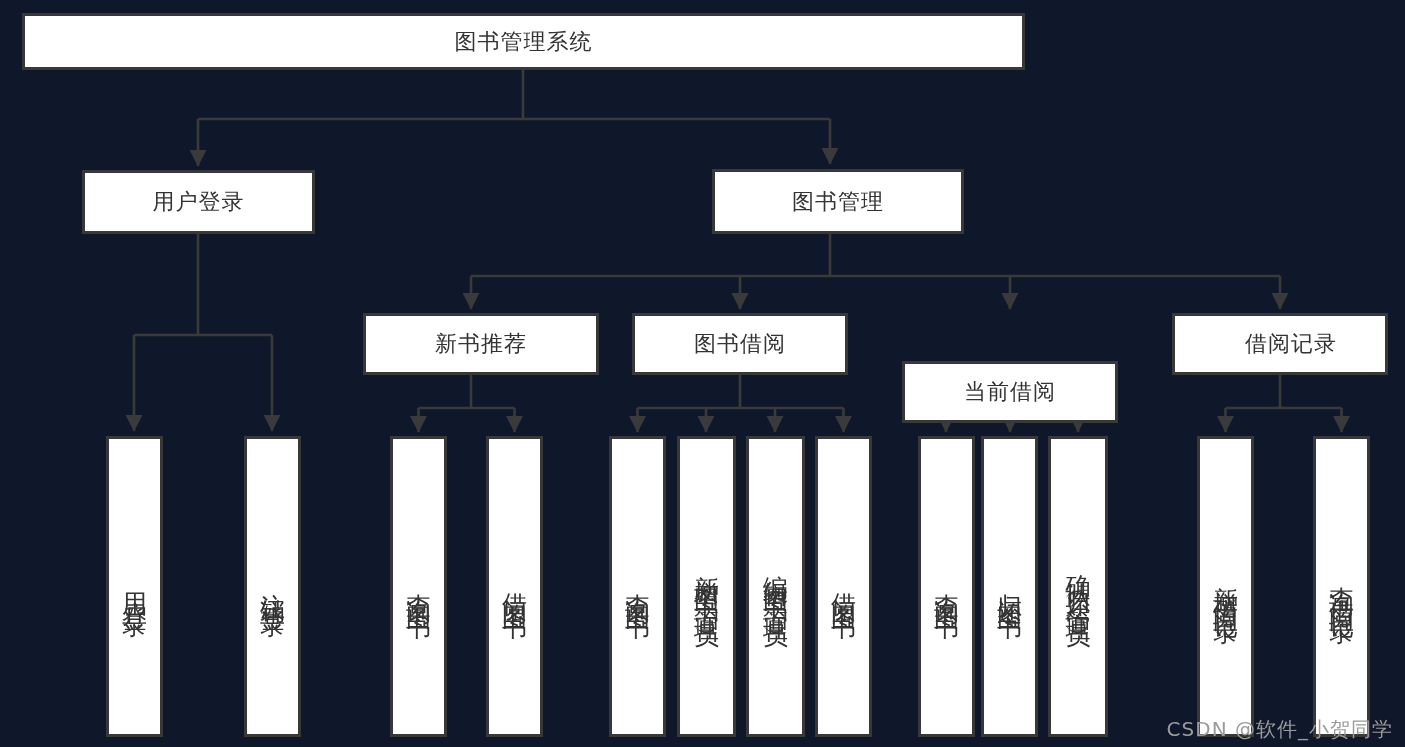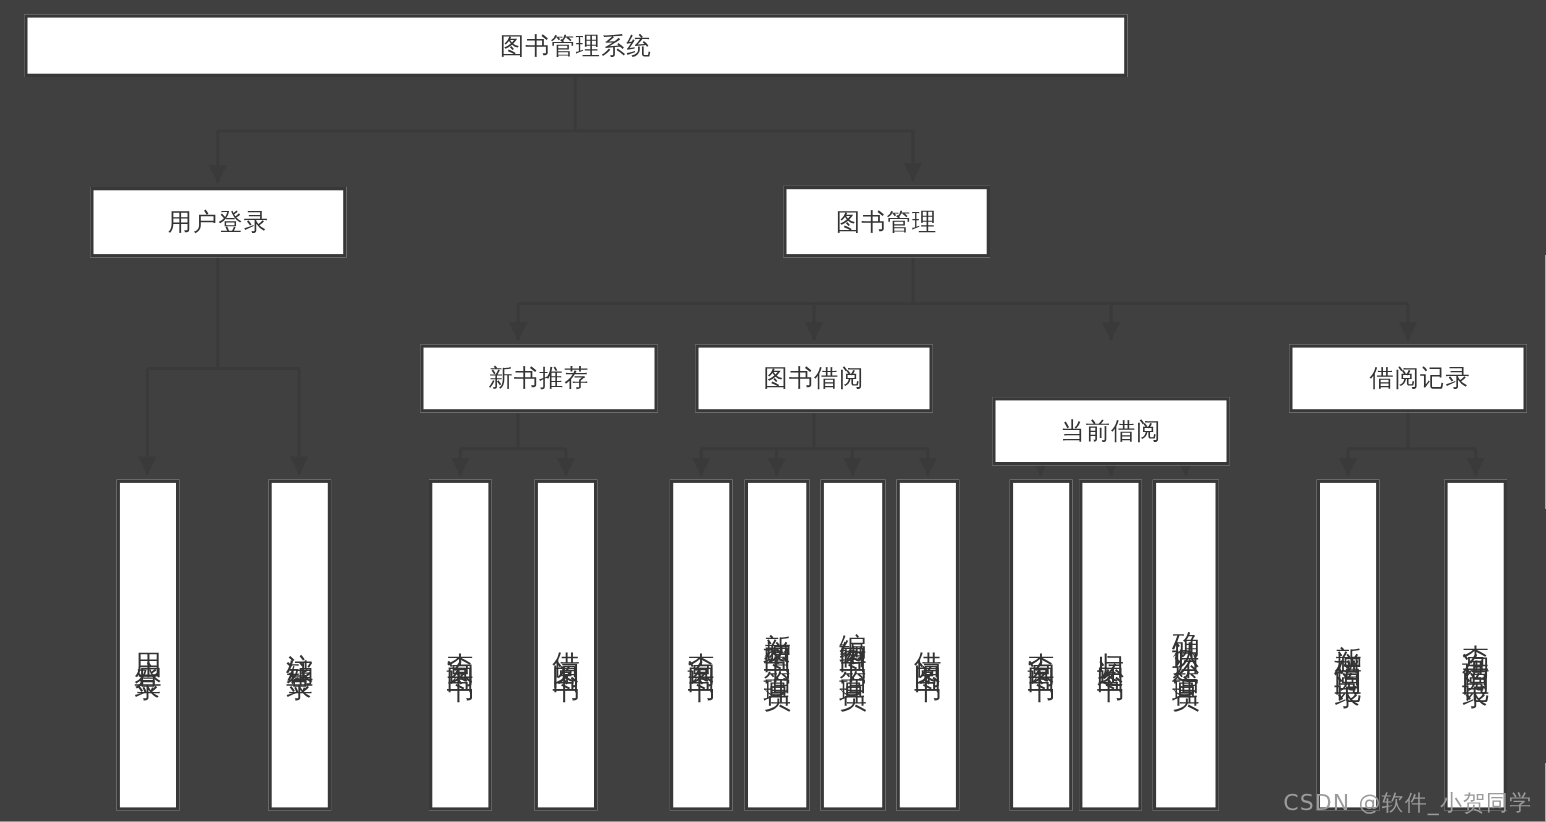--- a/index.html
+++ b/index.html
@@ -5,21 +5,21 @@
   html, body {
     margin: 0;
     padding: 0;
     background: #ffffff;
     font-family: "DejaVu Sans", "Liberation Sans", sans-serif;
   }
   .canvas {
     position: relative;
     width: 1405px;
     height: 747px;
-    background: #404040;
+    background: #0f172a;
     overflow: hidden;
   }
   .wires {
     position: absolute;
     left: 0;
     top: 0;
   }
   .wire {
     stroke: #3a3a3a;
     stroke-width: 2.6;
@@ -109,25 +109,25 @@
     <line class="wire" x1="1341.5" y1="408" x2="1341.5" y2="432" marker-end="url(#arrow)"></line>
   </svg>
 
   <div class="node hnode" style="left:22px; top:13px; width:1003px; height:57px;">
     <span>图书管理系统</span>
   </div>
 
   <div class="node hnode" style="left:82px; top:170px; width:233px; height:64px;">
     <span>用户登录</span>
   </div>
-  <div class="node hnode" style="left:712px; top:169px; width:188px; height:65px;">
+  <div class="node hnode" style="left:712px; top:169px; width:252px; height:65px;">
     <span>图书管理</span>
   </div>
 
-  <div class="node hnode" style="left:382px; top:313px; width:216px; height:62px;">
+  <div class="node hnode" style="left:363px; top:313px; width:236px; height:62px;">
     <span>新书推荐</span>
   </div>
   <div class="node hnode" style="left:632px; top:313px; width:216px; height:62px;text-align:center;">
     <span>图书借阅</span>
   </div>
   <div class="node hnode" style="left:902px; top:313px; width:216px; height:62px;margin-top:48px;">
     <span>当前借阅</span>
   </div>
   <div class="node hnode" style="left:1172px; top:313px; width:216px; height:62px;padding-left:22px;">
     <span>借阅记录</span>

